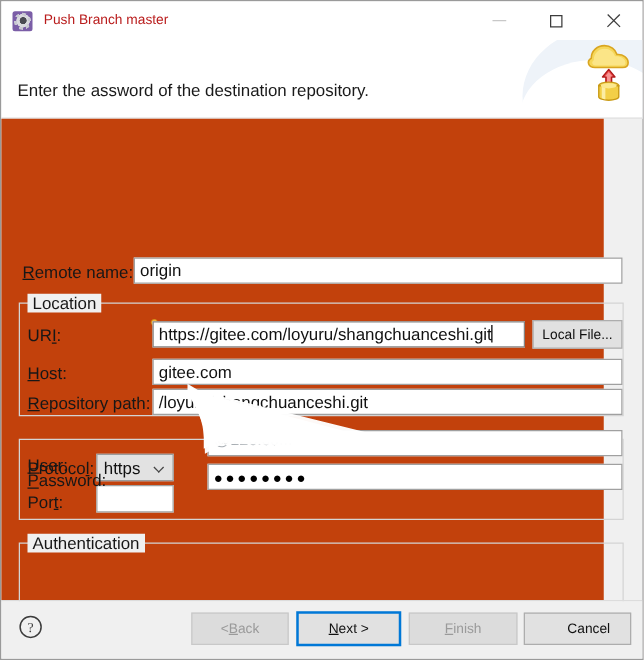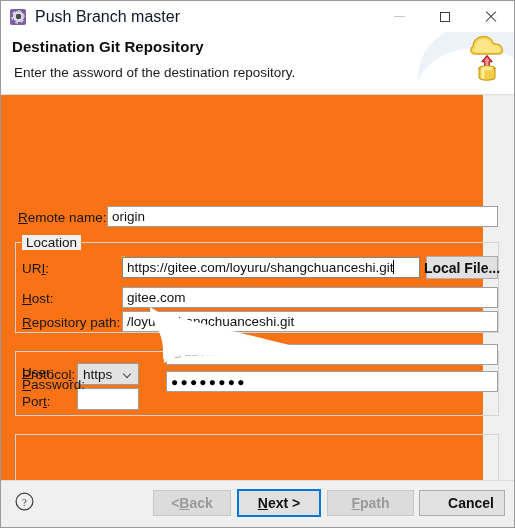--- a/index.html
+++ b/index.html
@@ -59,22 +59,22 @@
         #c9c9d2 17% 25%, transparent 25% 34%,
         #c9c9d2 34% 42%, transparent 42% 50%,
         #c9c9d2 50% 58%, transparent 58% 67%,
         #c9c9d2 67% 75%, transparent 75% 84%,
         #c9c9d2 84% 92%, transparent 92% 100%);
     -webkit-mask: radial-gradient(circle at 50% 50%, transparent 0 4.6px, #000 4.8px 7px, transparent 7.1px);
             mask: radial-gradient(circle at 50% 50%, transparent 0 4.6px, #000 4.8px 7px, transparent 7.1px);
   }
   #title-text {
     margin-left: 9px;
-    font-size: 16px;
-    color: #0f172a;
+    font-size: 11px;
+    color: #b91c1c;
     line-height: 1;
     white-space: nowrap;
   }
   .wbtn {
     position: absolute;
     top: 0;
     width: 46px; height: 31px;
     display: flex; align-items: center; justify-content: center;
   }
   #btn-min { left: 375px; }
@@ -153,21 +153,21 @@
     position: absolute;
     left: 463px; top: 31px;
     width: 46px; height: 50px;
   }
 
   
   #body {
     position: absolute;
     left: 0; top: 94px;
     width: 482px; height: 385px;
-    background: #f97316;
+    background: #c2410c;
   }
 
   .lbl {
     position: absolute;
     font-size: 13.5px;
     color: #171717;
     white-space: nowrap;
   }
   .lbl u { text-decoration: underline; text-underline-offset: 1px; }
 
@@ -198,27 +198,26 @@
     background: #f0f0f0;
     padding: 0 4px;
     white-space: nowrap;
   }
 
   .pushbtn {
     position: absolute;
     box-sizing: border-box;
     background: #e1e1e1;
     border: 1px solid #adadad;
-    font-size: 14px;
+    font-size: 11px;
     color: #111111;
     display: flex;
     align-items: center;
     justify-content: center;
     white-space: nowrap;
-    font-weight: bold;
   }
   .pushbtn.disabled { color: #9a9a9a; border-color: #c8c8c8; background: #dcdcdc; }
   .pushbtn.defaultfocus {
     border: 2px solid #0078d7;
     background: #e1e1e1;
   }
   .pushbtn u { text-decoration: underline; text-underline-offset: 1px; }
 
   
   #protocol-combo {
@@ -353,21 +352,20 @@
   <div class="wbtn" id="btn-max">
     <span class="glyph"></span>
   </div>
   <div class="wbtn" id="btn-close">
     <span class="glyph"></span>
   </div>
 
   <div id="header">
     <div id="header-swoosh"></div>
     <div id="header-swoosh2"></div>
-    <div id="header-title">Destination Git Repository</div>
     <div id="header-desc">Enter the assword of the destination repository.</div>
   </div>
 
   <svg id="push-icon" viewBox="0 0 46 50">
 
     <g>
       <path d="M12 22 C6.5 22 5 17 9 14.6 C9 8.5 14 4.5 19.5 4.5 C24.5 4.5 28.4 7.6 29.6 11.6 C34.5 11.2 38.5 14.2 38.5 18.2 C38.5 20.7 36.6 22 34 22 Z" fill="#f6d75a" stroke="#d9a520" stroke-width="1.3" stroke-linejoin="round"></path>
       <path d="M12.5 20.4 C9.8 20.4 8.8 17.6 11 16.2 C11 10.6 15 7 19.6 7 C23.8 7 27 9.6 28 13 C32.2 12.6 36.2 14.8 36.4 18.1 C36.5 19.6 35.2 20.4 33.6 20.4 Z" fill="#fbe88f" opacity="0.85"></path>
     </g>
 
@@ -433,20 +431,21 @@
       <span id="protocol-value">https</span>
       <span id="protocol-chevron"></span>
     </div>
 
     <div class="lbl" style="left:21px; top:299px;">
       <span>Por</span><u>t</u><span>:</span>
     </div>
     <div class="textfield" style="left:76px; top:293px; width:62px; height:22px;"></div>
 
     <div class="groupbox" style="left:14px; top:339px; width:484px; height:78px;"></div>
+    <div class="group-label" style="left:21px; top:332px;">Authentication</div>
 
     <div class="lbl" style="left:21px; top:270px;">
       <u>U</u><span>ser:</span>
     </div>
     <div class="textfield" style="left:165px; top:249px; width:332px; height:21px; background:#ffffff;"></div>
 
     <div class="lbl" style="left:21px; top:282px;">
       <u>P</u><span>assword:</span>
     </div>
     <div class="textfield" style="left:165px; top:276px; width:332px; height:21px;">
@@ -481,19 +480,19 @@
         <span>ack</span>
     </div>
 
     <div class="pushbtn defaultfocus" style="left:236px; top:8px; width:84px; height:28px;">
       <u>N</u>
         <span>ext &gt;</span>
     </div>
 
     <div class="pushbtn disabled" style="left:326px; top:9px; width:87px; height:26px;">
       <u>F</u>
-        <span>path</span>
+        <span>inish</span>
     </div>
 
     <div class="pushbtn" style="left:418px; top:9px; width:86px; height:26px;padding-left:18px;">Cancel</div>
   </div>
 
 </div>
 
 </body></html>

